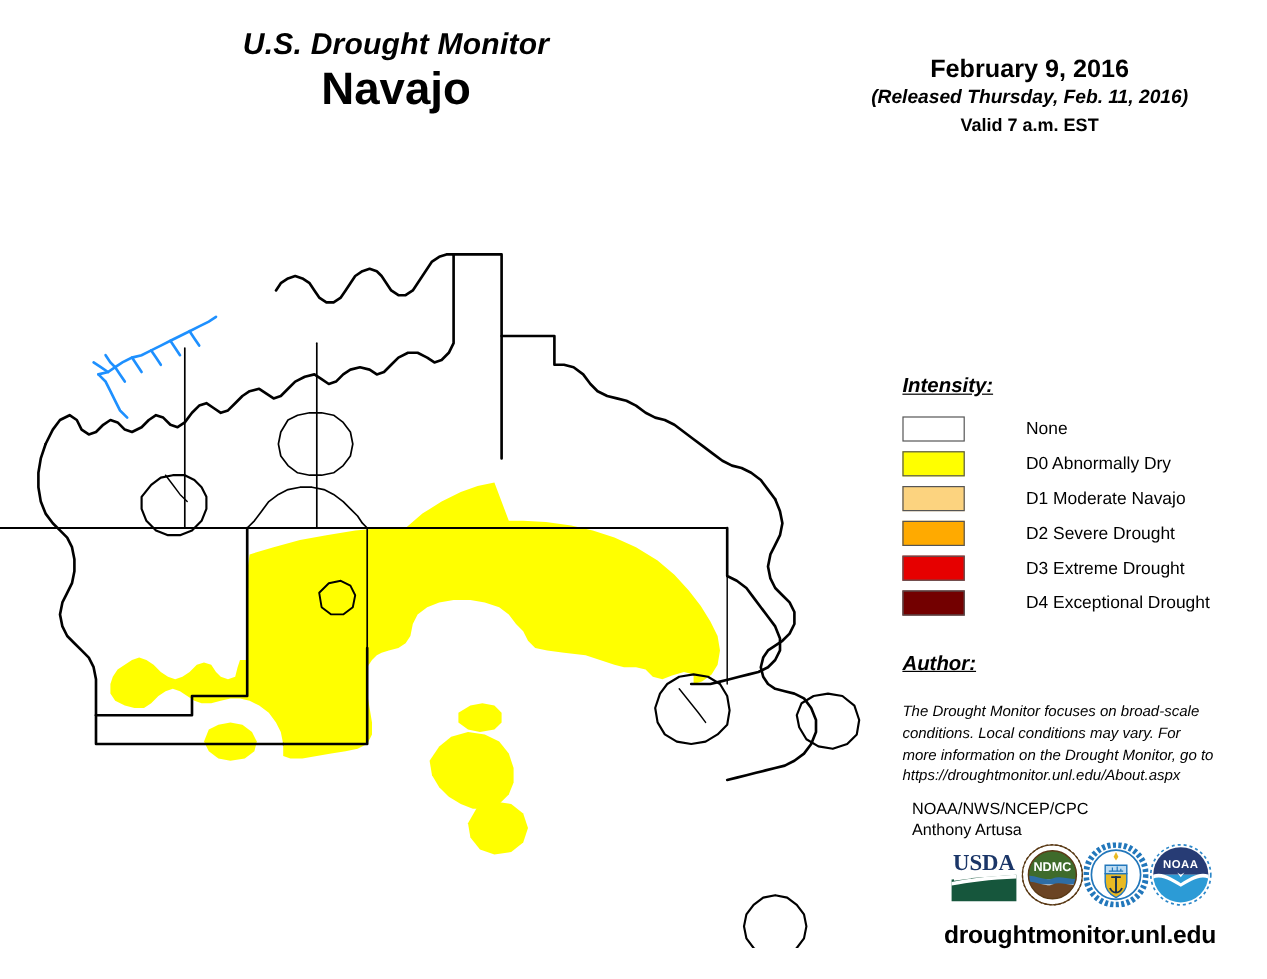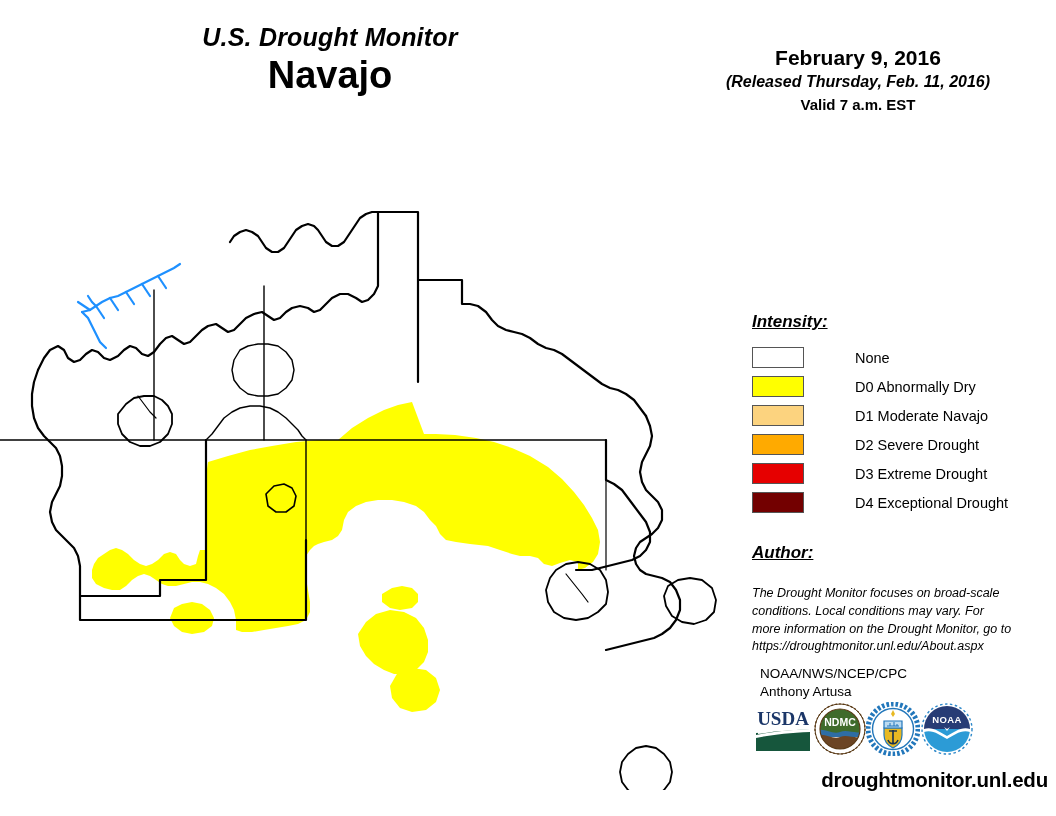--- a/index.html
+++ b/index.html
@@ -131,30 +131,30 @@
   }
 
   
   #logo-row {
     position: absolute;
     left: 752px;
     top: 702px;
     width: 296px;
     display: flex;
     align-items: center;
-    justify-content: flex-start;
+    justify-content: center;
   }
   .logo { flex: 0 0 auto; }
 
   #footer-url {
     position: absolute;
     left: 752px;
     top: 768px;
     width: 296px;
-    text-align: right;
+    text-align: center;
     font-size: 20.5px;
     font-weight: bold;
     letter-spacing: -0.2px;
   }
 </style>
 </head>
 <body>
 
 <div id="header-left">
   <div id="title-main">U.S. Drought Monitor</div>

